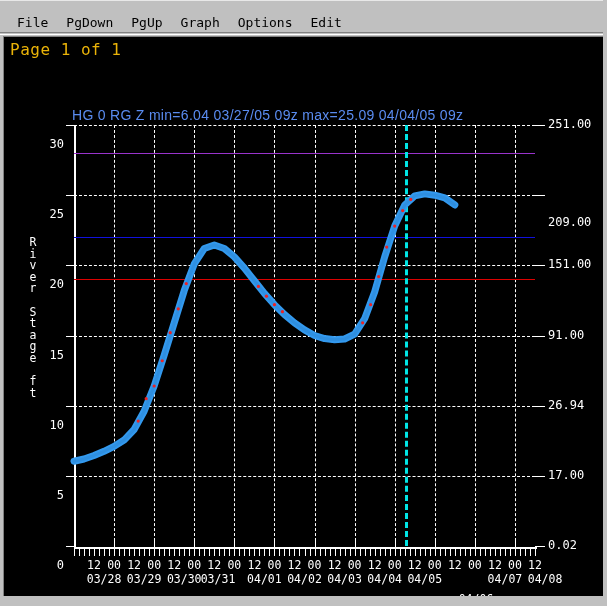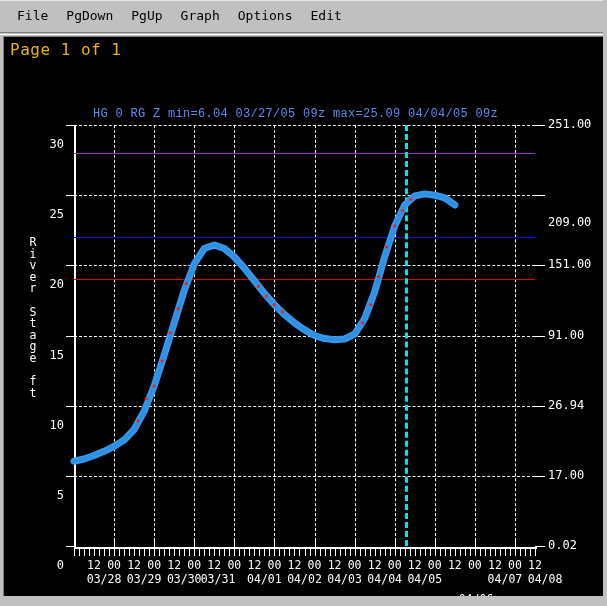--- a/index.html
+++ b/index.html
@@ -28,21 +28,21 @@
     width: 607px; height: 6px;
     background: #c0c0c0;
     border-top: 1px solid #e8e8e8;
   }
   #menu-bar {
     position: absolute;
     left: 0; top: 6px;
     width: 607px; height: 26px;
     background: #c0c0c0;
     display: flex;
-    align-items: flex-start;
+    align-items: flex-end;
     padding-left: 8px;
     box-sizing: border-box;
   }
   .menu-item {
     font-family: "DejaVu Sans Mono", monospace;
     font-size: 13px;
     color: #000;
     padding: 2px 9px;
     cursor: default;
     white-space: nowrap;
@@ -105,26 +105,25 @@
     left: 68px; top: 56px;
     font-family: "DejaVu Sans Mono", monospace;
     font-size: 11.5px;
     color: #00e0f0;
     white-space: nowrap;
     letter-spacing: 0.3px;
   }
   #title-line-2 {
     position: absolute;
     left: 68px; top: 70px;
-    font-family: Liberation Mono, monospace;
-    font-size: 12px;
+    font-family: Liberation Sans, sans-serif;
+    font-size: 14px;
     color: #5a8cf0;
     white-space: nowrap;
     letter-spacing: 0.3px;
-    margin-left: 21px;
   }
 
   
   
   #plot-area {
     position: absolute;
     left: 70px; top: 88px;
     width: 461px; height: 421px;
   }
 

